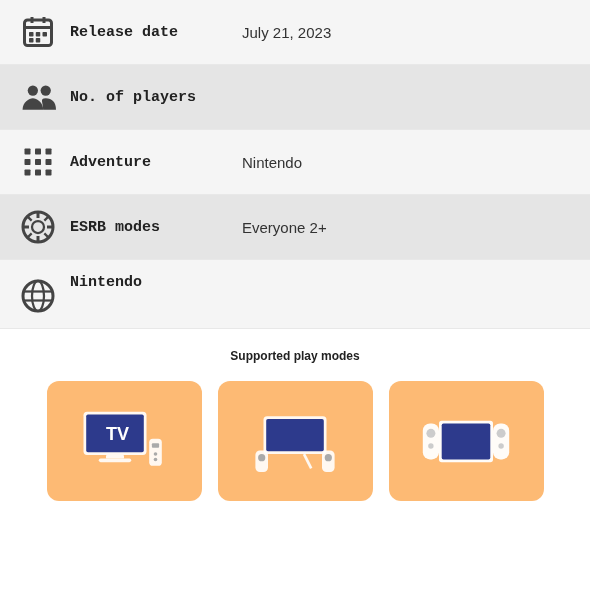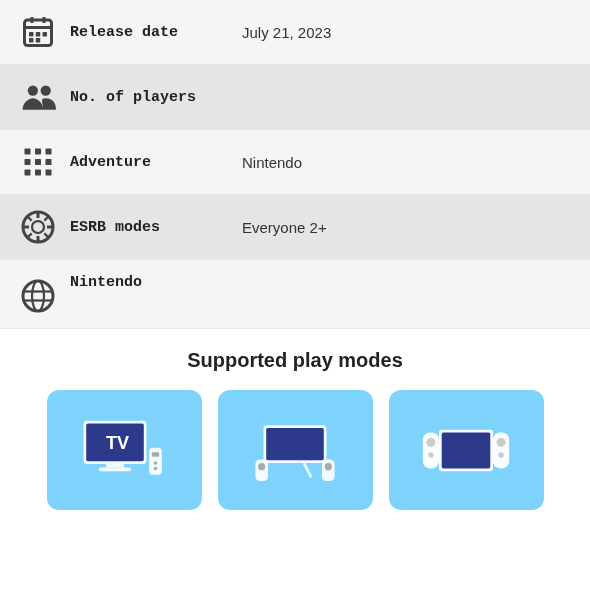--- a/index.html
+++ b/index.html
@@ -77,42 +77,42 @@
     }
 
     .play-modes-section {
       padding: 20px 16px 16px;
       background: #fff;
     }
 
     .play-modes-title {
       text-align: center;
       font-weight: 700;
-      font-size: 20px;
+      font-size: 12px;
       color: #222;
       margin-bottom: 18px;
     }
 
     .play-modes-cards {
       display: flex;
       justify-content: center;
       gap: 16px;
     }
 
     .play-mode-card {
       display: flex;
       flex-direction: column;
       align-items: center;
       width: 155px;
     }
 
     .play-mode-icon-box {
       width: 155px;
       height: 120px;
-      background: #7dd3fc;
+      background: #fdba74;
       border-radius: 12px;
       display: flex;
       align-items: center;
       justify-content: center;
     }
 
     .play-mode-icon-box svg {
       fill: white;
       width: 90px;
       height: 70px;

